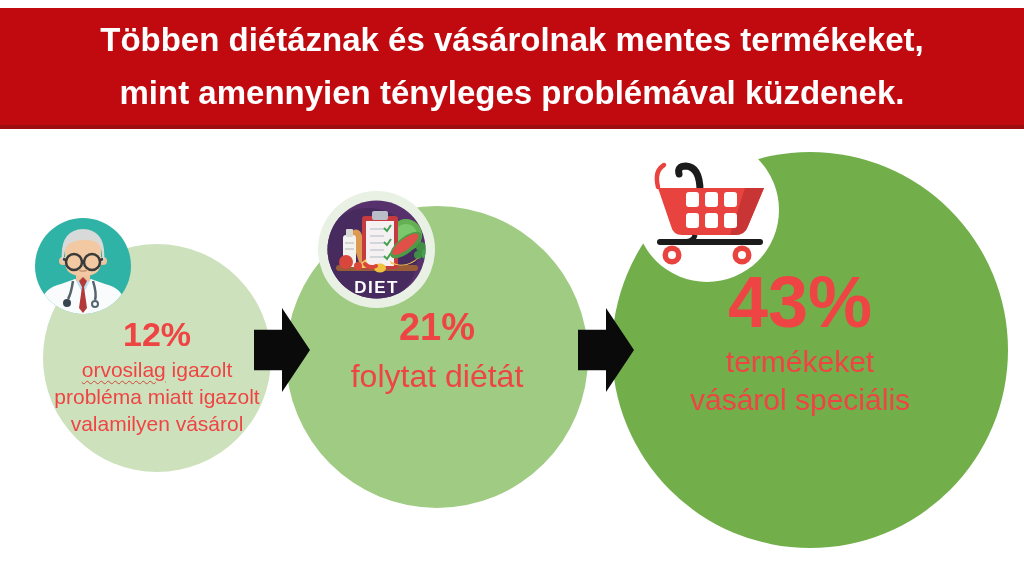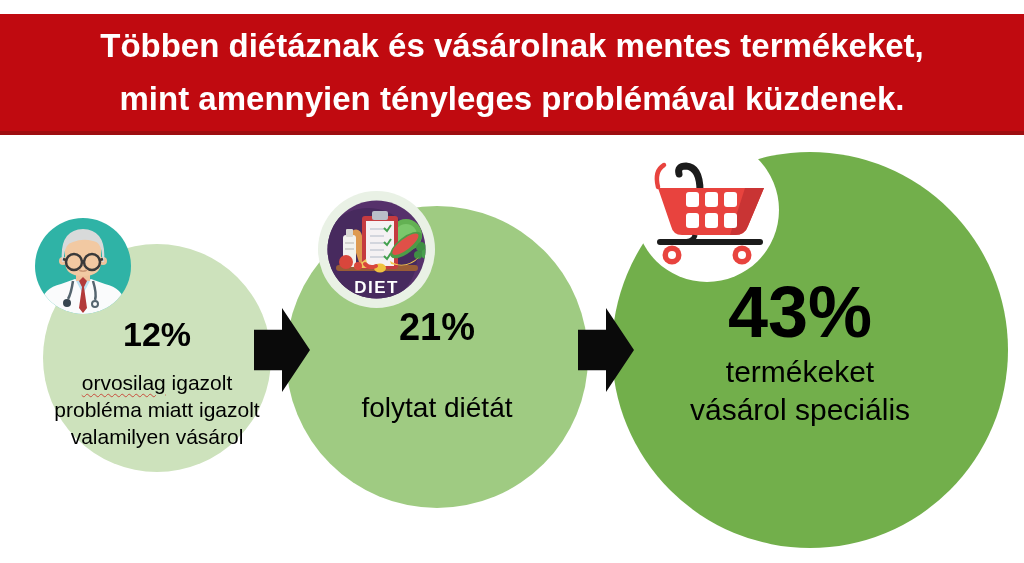--- a/index.html
+++ b/index.html
@@ -1,42 +1,42 @@
 <!DOCTYPE html>
 <html><head>
 <meta charset="utf-8">
 <style>
   html,body { margin:0; padding:0; background:#ffffff; }
   body { font-family:"Liberation Sans", sans-serif; }
   .canvas { position:relative; width:1024px; height:563px; background:#ffffff; overflow:hidden; }
 
   
-  .banner { position:absolute; left:0; top:14px; width:1024px; height:117px;
+  .banner { position:absolute; left:0; top:8px; width:1024px; height:117px;
             background:#C00A10; border-bottom:4px solid #9E0D10;
             color:#ffffff; text-align:center; font-weight:bold; font-size:33px; }
   .banner .l1 { margin-top:10px; line-height:44px; white-space:nowrap; }
   .banner .l2 { margin-top:8px;  line-height:46px; white-space:nowrap;text-align:center; }
 
   
   .circle { position:absolute; border-radius:50%; }
   .c1 { left:43px;  top:244px; width:228px; height:228px; background:#CDE2BC; }
   .c2 { left:286px; top:206px; width:302px; height:302px; background:#9FCB82; }
   .c3 { left:612px; top:152px; width:396px; height:396px; background:#72AF4B; }
   .notch { position:absolute; left:635px; top:138px; width:144px; height:144px;
            border-radius:50%; background:#ffffff; }
 
   
-  .txt { position:absolute; text-align:center; color:#000000; }
+  .txt { position:absolute; text-align:center; color:#ef4444; }
   .t1 { left:43px;  top:312px; width:228px; }
   .t1 .pct  { font-size:34px; font-weight:bold; line-height:44px; }
-  .t1 .desc { font-size:21px; line-height:27px;margin-top:13px; }
+  .t1 .desc { font-size:21px; line-height:27px; }
   .t2 { left:286px; top:298px; width:302px; }
   .t2 .pct  { font-size:38px; font-weight:bold; line-height:58px; }
-  .t2 .desc { font-size:28px; line-height:40px;margin-top:32px; }
-  .t3 { left:602px; top:271px; width:396px; }
+  .t2 .desc { font-size:32px; line-height:40px; }
+  .t3 { left:602px; top:261px; width:396px; }
   .t3 .pct  { font-size:72px; font-weight:bold; line-height:82px; }
   .t3 .desc { font-size:30px; line-height:38px; }
   .squiggle { text-decoration-line:underline; text-decoration-style:wavy;
               text-decoration-color:#C84B3C; text-decoration-thickness:1px;
               text-underline-offset:3px; }
 
   
   .arrow { position:absolute; width:56px; height:84px; background:#0A0A0A;
            clip-path:polygon(0 26%, 50% 26%, 50% 0, 100% 50%, 50% 100%, 50% 74%, 0 74%); }
   .a1 { left:254px; top:308px; }

